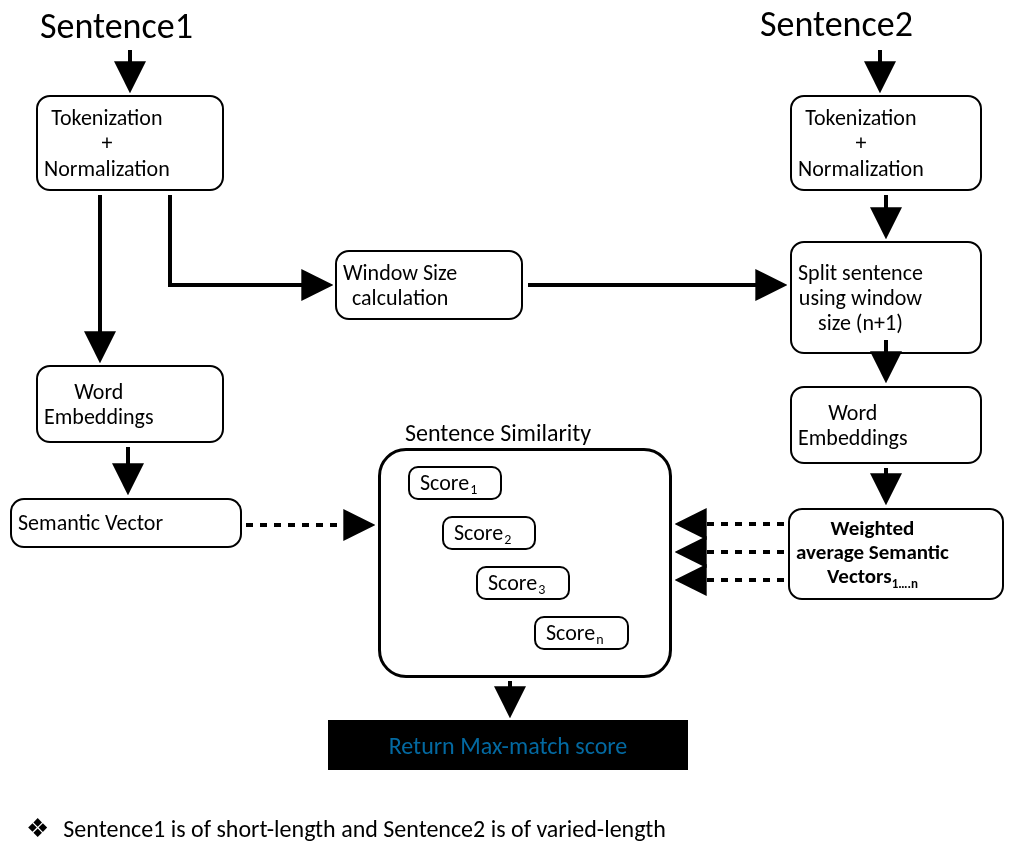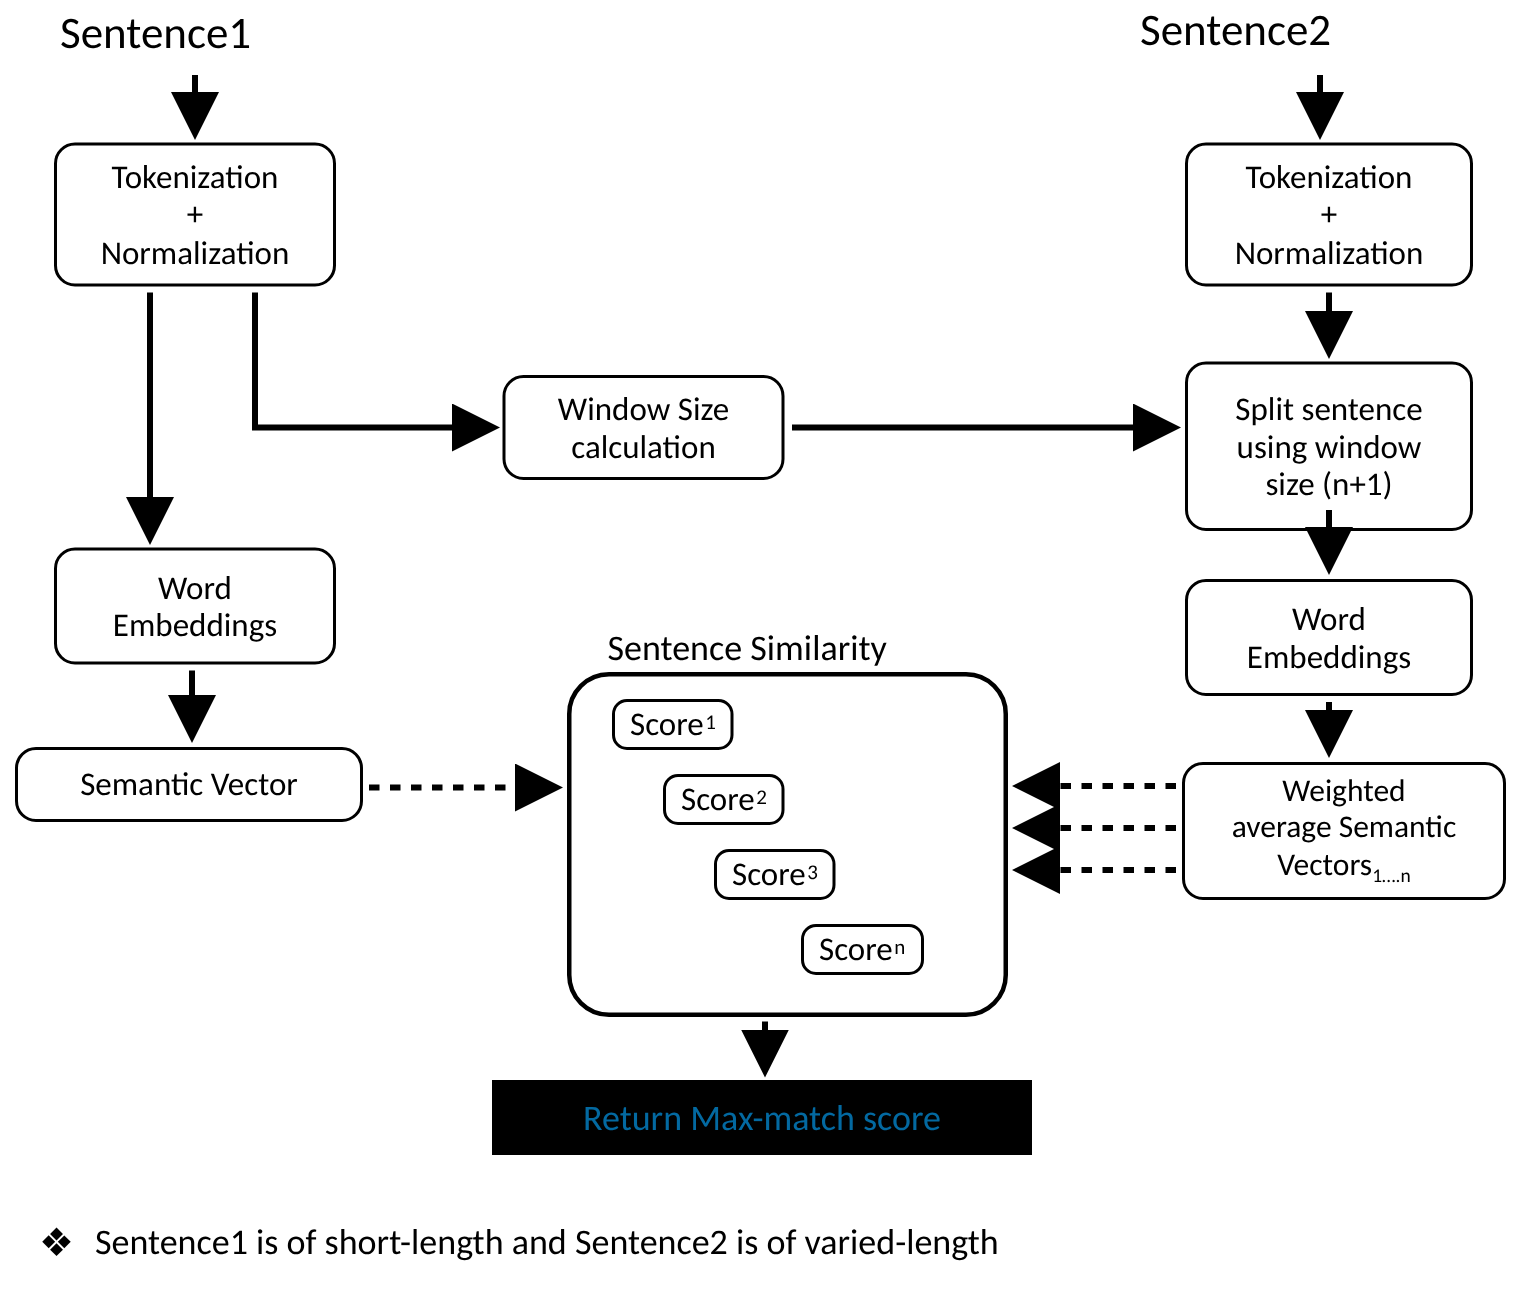--- a/index.html
+++ b/index.html
@@ -16,49 +16,49 @@
     width: 1020px;
     height: 868px;
   }
   .node {
     position: absolute;
     background: #fff;
     border: 2.5px solid #000;
     border-radius: 14px;
     display: flex;
     align-items: center;
-    justify-content: center;
+    justify-content: flex-start;
     text-align: center;
     font-size: 22px;
     line-height: 1.15;
     box-sizing: border-box;
     padding: 4px 6px;
   }
   .title {
     position: absolute;
-    font-size: 30px;
+    font-size: 36px;
     font-weight: 400;
   }
   .similarity-box {
     position: absolute;
     background: #fff;
     border: 3px solid #000;
     border-radius: 28px;
     box-sizing: border-box;
   }
   .score {
     position: absolute;
     background: #fff;
     border: 2.5px solid #000;
     border-radius: 10px;
     font-size: 22px;
-    padding: 4px 10px 4px 10px;
+    padding: 4px 23px 4px 10px;
     line-height: 1;
     display: flex;
-    align-items: flex-start;
+    align-items: flex-end;
   }
   .score sub {
     font-size: 14px;
     line-height: 1;
     position: relative;
     top: 3px;
     margin-left: 1px;
   }
   .blackbox {
     position: absolute;
@@ -118,21 +118,21 @@
 
   <div class="node" style="left:790px; top:95px; width:192px; height:96px;">
     <span>Tokenization<br>+<br>Normalization</span>
   </div>
   <div class="node" style="left:790px; top:241px; width:192px; height:113px;">
     <span>Split sentence<br>using window<br>size (n+1)</span>
   </div>
   <div class="node" style="left:790px; top:386px; width:192px; height:78px;">
     <span>Word<br>Embeddings</span>
   </div>
-  <div class="node" style="left:788px; top:508px; width:216px; height:92px; font-size:21px;">
+  <div class="node" style="left:788px; top:508px; width:216px; height:92px; font-size:21px;font-weight:bold;">
     <span>
       <span>Weighted<br>average Semantic<br>Vectors</span><sub style="font-size:13px;">1….n</sub>
     </span>
   </div>
 
   <div class="label" style="left:405px; top:418px;">Sentence Similarity</div>
 
   <div class="similarity-box" style="left:378px; top:448px; width:294px; height:230px;"></div>
 
   <div class="score" style="left:408px; top:466px;">

